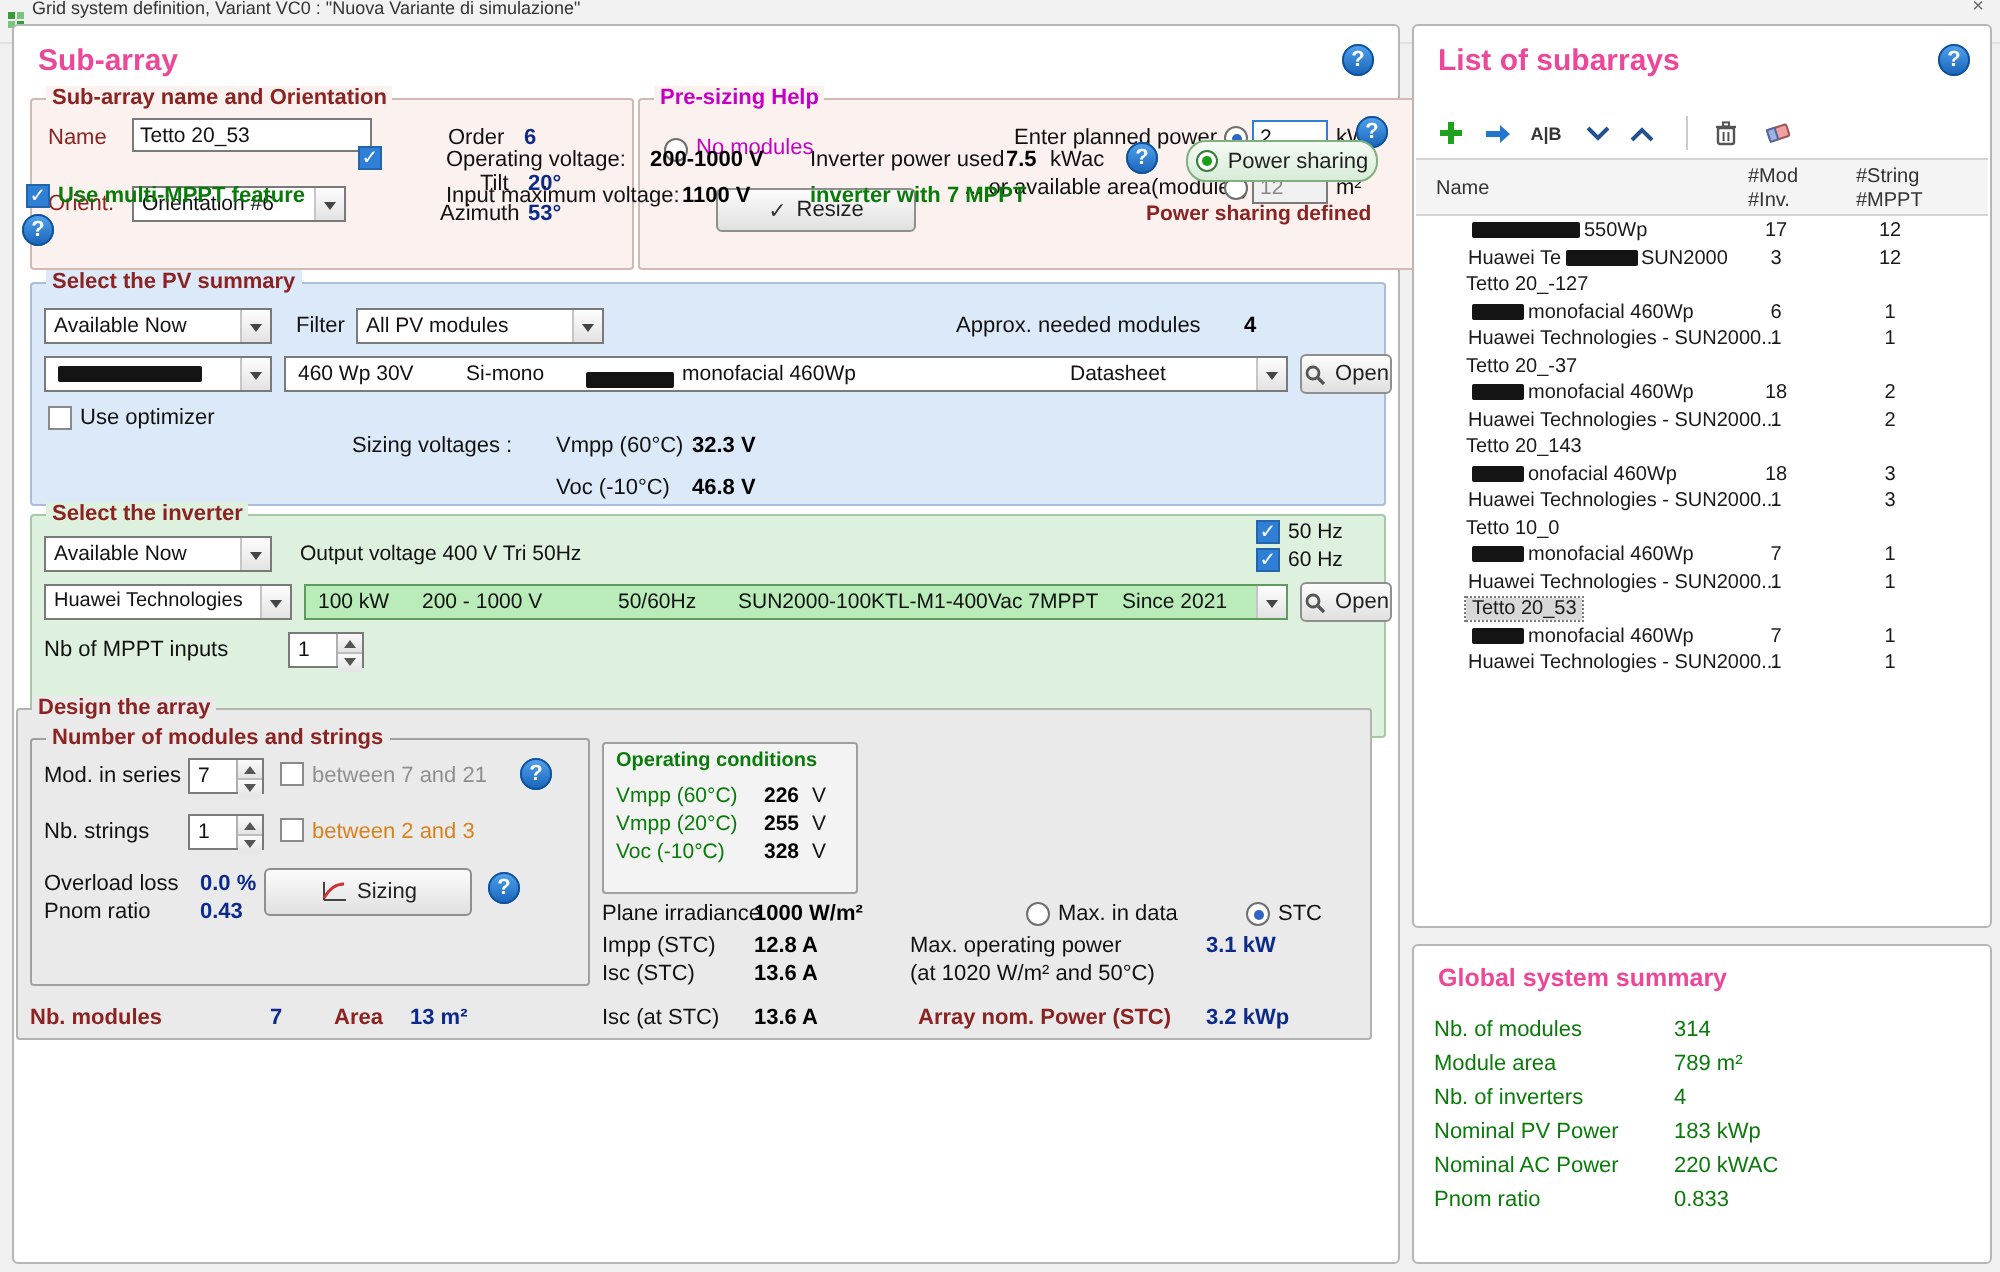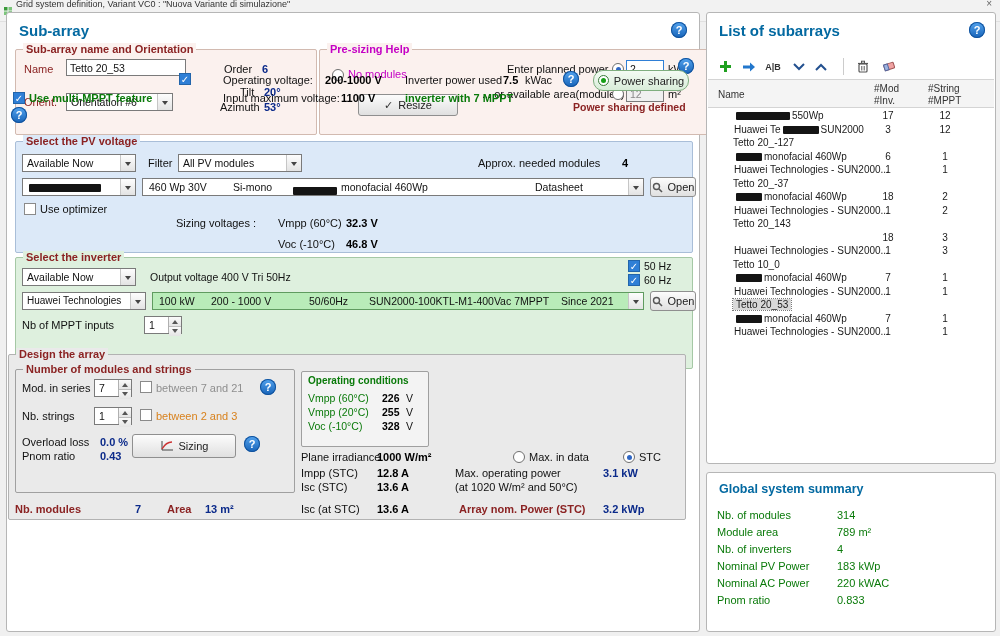--- a/index.html
+++ b/index.html
@@ -8,21 +8,21 @@
   .page { position:relative; width:1000px; height:636px; background:#f0f0f0; }
 
   
   .titlebar { position:absolute; left:0; top:0; width:1000px; height:22px; background:#f2f2f2; overflow:hidden; border-bottom:1px solid #e0e0e0; }
   .titlebar .ttext { position:absolute; left:16px; top:-1px; font-size:9px; color:#333; white-space:nowrap; }
   .titlebar .appic { position:absolute; left:4px; top:1px; }
   .titlebar .close { position:absolute; right:8px; top:-2px; font-size:10px; color:#666; cursor:default; }
 
   
   .panel { position:absolute; background:#fff; border:1px solid #b6b6b6; border-radius:3px; }
-  .panel-title { position:absolute; left:12px; top:9px; font-size:15px; font-weight:bold; color:#0369a1; }
+  .panel-title { position:absolute; left:12px; top:9px; font-size:15px; font-weight:bold; color:#ec4899; }
   .help { position:absolute; width:16px; height:16px; border-radius:50%;
           background:linear-gradient(#54a4ef,#1763b8); color:#fff; font-weight:bold; font-size:11px;
           display:flex; align-items:center; justify-content:center; box-shadow:inset 0 0 0 1px #11529c; }
 
   
   .grp { position:absolute; border:1px solid; border-radius:2px; }
   .g-pink  { background:#fbf1ee; border-color:#d2bab0; }
   .g-blue  { background:#dce9f8; border-color:#a9bed8; }
   .g-green { background:#def0de; border-color:#a5c8a5; }
   .g-gray  { background:#eaeaea; border-color:#b2b2b2; }
@@ -156,21 +156,21 @@
       <span class="rad" style="left:292px; top:38px;"></span>
       <input class="txt dis" style="left: 306px; top: 35px; width: 38px;" value="12">
       <span class="t" style="left:348px; top:38px;">m²</span>
       <div class="btn" style="left:38px; top:44px; width:100px; height:22px;">
         <span style="color:#333; font-weight:bold;">✓</span>
         <span>Resize</span>
       </div>
     </div>
 
     <div class="grp g-blue" style="left:8px; top:128px; width:678px; height:112px;">
-      <span class="gt bg-blue marb">Select the PV voltage</span>
+      <span class="gt bg-blue marb">Select the PV summary</span>
       <div class="combo" style="left:6px; top:12px; width:114px;">
         <span class="ctext">Available Now</span>
         <span class="carrow"></span>
       </div>
       <span class="t" style="left:132px; top:15px;">Filter</span>
       <div class="combo" style="left:162px; top:12px; width:124px;">
         <span class="ctext">All PV modules</span>
         <span class="carrow"></span>
       </div>
       <span class="t" style="left:462px; top:15px;">Approx. needed modules</span>
@@ -443,20 +443,21 @@
       </div>
       <div class="trow">
         <span class="nm cnm"><span>Huawei Technologies - SUN2000...</span></span>
         <span class="cmod">1</span>
         <span class="cstr">2</span>
       </div>
       <div class="trow">
         <span class="nm gnm"><span>Tetto 20_143</span></span>
       </div>
       <div class="trow">
+        <span class="nm cnm"><span class="redact" style="width: 26px;"></span><span>onofacial 460Wp</span></span>
         <span class="cmod">18</span>
         <span class="cstr">3</span>
       </div>
       <div class="trow">
         <span class="nm cnm"><span>Huawei Technologies - SUN2000...</span></span>
         <span class="cmod">1</span>
         <span class="cstr">3</span>
       </div>
       <div class="trow">
         <span class="nm gnm"><span>Tetto 10_0</span></span>

